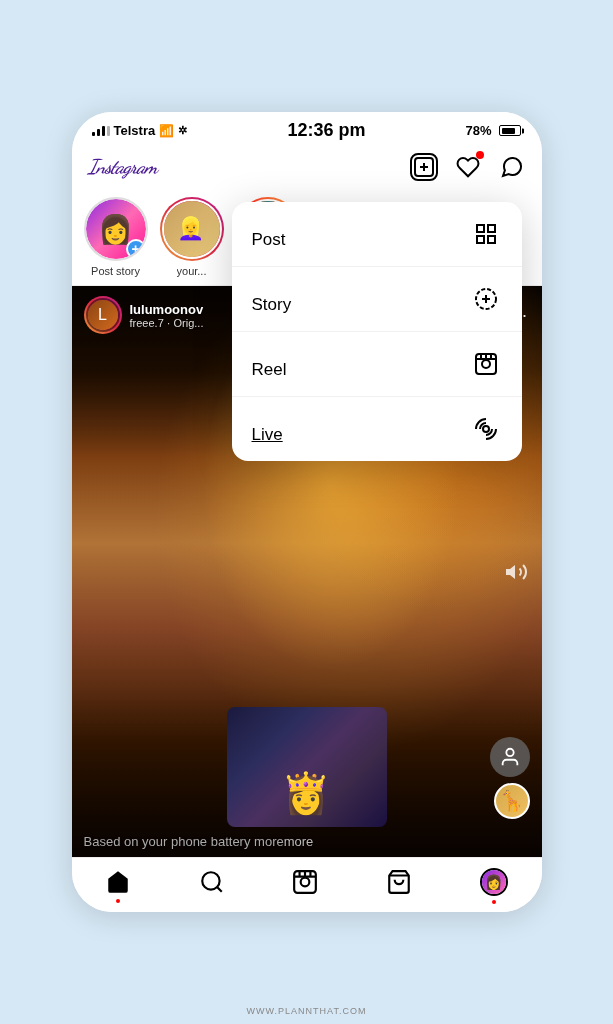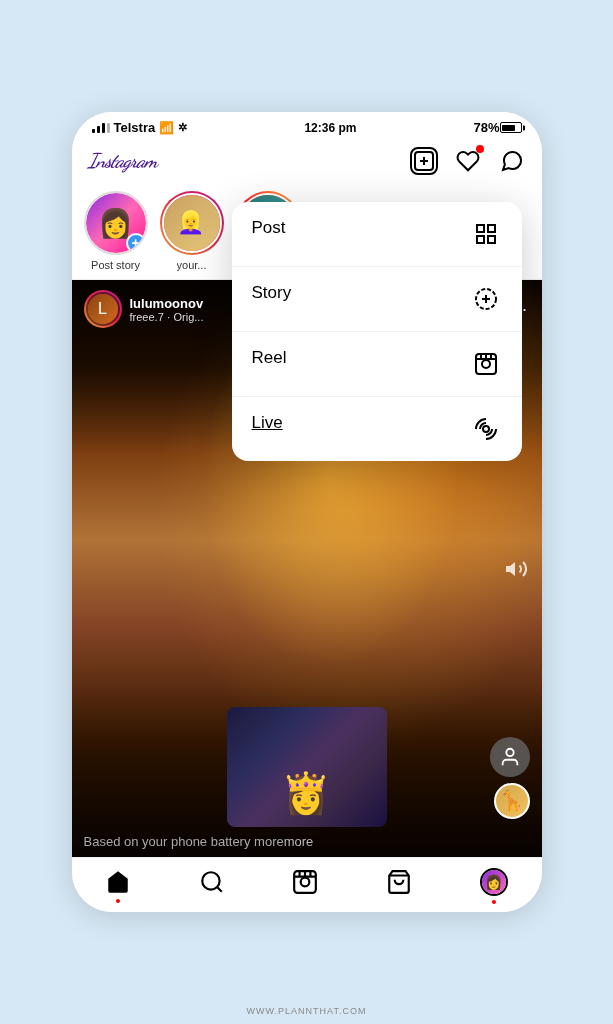--- a/index.html
+++ b/index.html
@@ -40,22 +40,22 @@
       background: #000;
       width: 3px;
       border-radius: 1px;
     }
     .signal-bars span:nth-child(1) { height: 4px; }
     .signal-bars span:nth-child(2) { height: 7px; }
     .signal-bars span:nth-child(3) { height: 10px; }
     .signal-bars span:nth-child(4) { height: 10px; opacity: 0.3; }
     .wifi-icon { font-size: 12px; }
     .carrier { font-size: 13px; font-weight: 600; }
-    .status-center { font-size: 12px; font-weight: 600; }
-    .status-right { display: flex; align-items: center; gap: 0; font-size: 13px; font-weight: 600; }
+    .status-center { font-size: 18px; font-weight: 600; }
+    .status-right { display: flex; align-items: center; gap: 8px; font-size: 13px; font-weight: 600; }
     .battery {
       width: 22px; height: 11px;
       border: 1.5px solid #000;
       border-radius: 2px;
       position: relative;
       display: flex;
       align-items: center;
       padding: 1.5px;
     }
     .battery::after {
@@ -328,21 +328,21 @@
       left: 160px;
       right: 20px;
       background: #fff;
       border-radius: 16px;
       box-shadow: 0 8px 40px rgba(0,0,0,0.2);
       overflow: hidden;
       z-index: 30;
     }
     .dropdown-item {
       display: flex;
-      align-items: flex-start;
+      align-items: flex-end;
       justify-content: space-between;
       padding: 16px 20px;
       border-bottom: 1px solid #f0f0f0;
       cursor: pointer;
     }
     .dropdown-item:last-child { border-bottom: none; text-decoration: underline; }
     .dropdown-item-label {
       font-size: 17px;
       font-weight: 400;
       color: #000;

